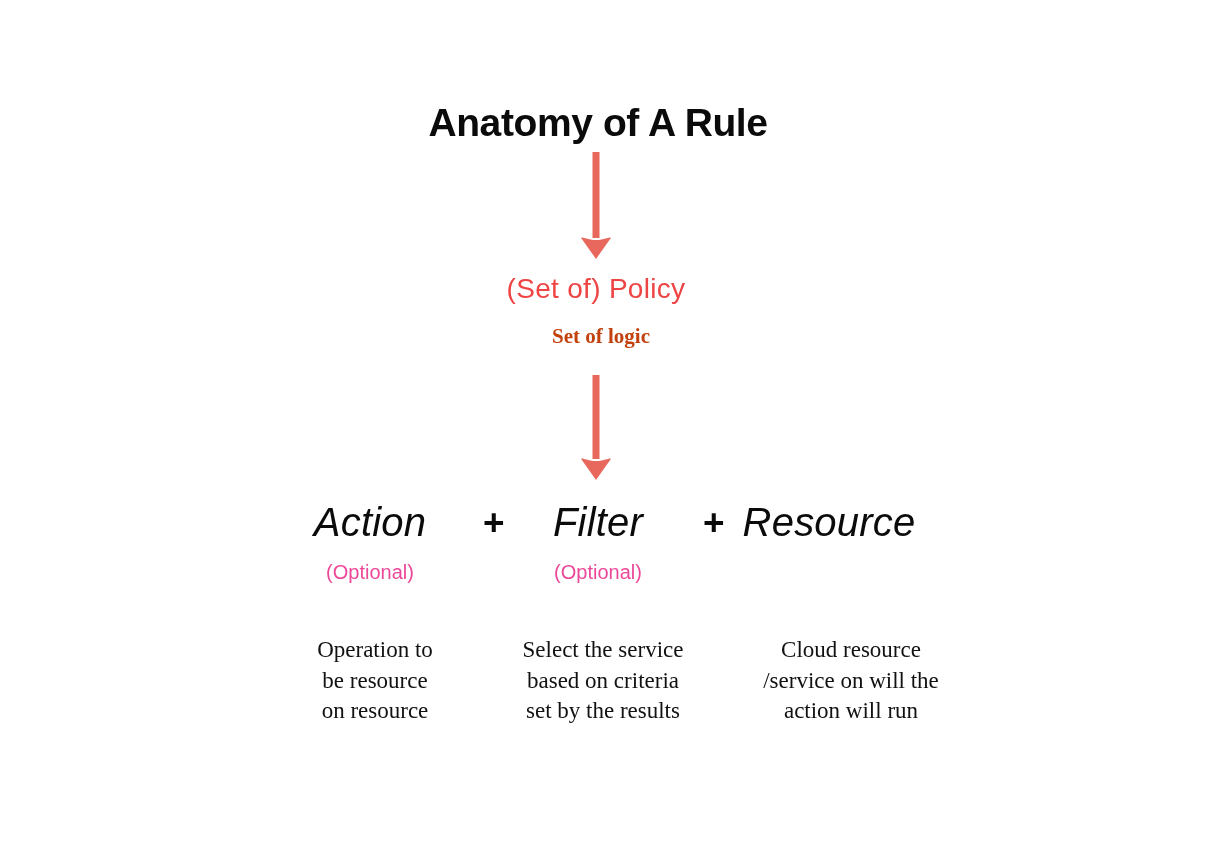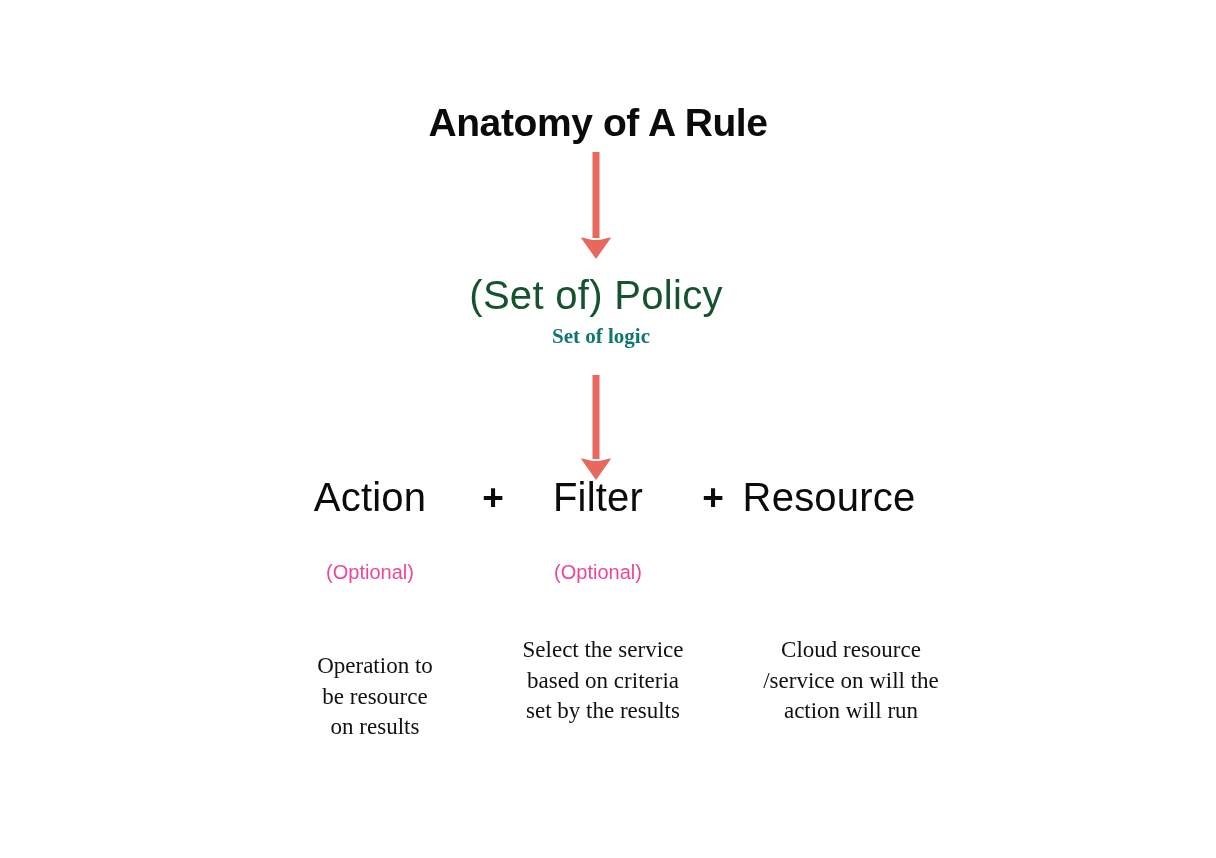--- a/index.html
+++ b/index.html
@@ -49,48 +49,49 @@
 
   
   .policy-title {
     position: absolute;
     left: 0;
     right: 0;
     top: 273px;
     text-align: center;
     font-family: "Liberation Sans", sans-serif;
     font-weight: 300;
-    font-size: 40px;
+    font-size: 28px;
     letter-spacing: 0.3px;
-    color: #14532d;
+    color: #ef4444;
     white-space: nowrap;
   }
   .policy-title-inner { position: relative; left: -12px; }
 
   .policy-sub {
     position: absolute;
     left: 0;
     right: 0;
     top: 324px;
     text-align: center;
     font-family: "Liberation Serif", serif;
     font-weight: bold;
     font-size: 21px;
-    color: #0f766e;
+    color: #c2410c;
     white-space: nowrap;
   }
   .policy-sub-inner { position: relative; left: -7px; }
 
   
   .formula {
     position: absolute;
-    top: 475px;
+    top: 500px;
     left: 0;
     right: 0;
     height: 60px;
+    font-style: italic;
   }
   .term {
     position: absolute;
     top: 0;
     font-family: "Liberation Sans", sans-serif;
     font-weight: 300;
     font-size: 40px;
     letter-spacing: 0.2px;
     color: #0b0b0b;
     white-space: nowrap;
@@ -133,21 +134,21 @@
     top: 635px;
     font-family: "Liberation Serif", serif;
     font-weight: normal;
     font-size: 23px;
     line-height: 30.5px;
     color: #111111;
     text-align: center;
   }
   .desc-line { display: block; white-space: nowrap; }
 
-  .desc-action   { left: 275px; width: 200px; margin-top: 16px; }
+  .desc-action   { left: 275px; width: 200px; }
   .desc-filter   { left: 493px; width: 220px; }
   .desc-resource { left: 721px; width: 260px; }
 </style>
 </head>
 <body>
 
 <div class="canvas">
 
   <div class="title">
     <span class="title-inner">Anatomy of A Rule</span>
@@ -181,21 +182,21 @@
     <div class="plus plus-2">+</div>
     <div class="term term-resource">Resource</div>
   </div>
 
   <div class="optional optional-action">(Optional)</div>
   <div class="optional optional-filter">(Optional)</div>
 
   <div class="desc desc-action">
     <span class="desc-line">Operation to</span>
     <span class="desc-line">be resource</span>
-    <span class="desc-line">on results</span>
+    <span class="desc-line">on resource</span>
   </div>
 
   <div class="desc desc-filter">
     <span class="desc-line">Select the service</span>
     <span class="desc-line">based on criteria</span>
     <span class="desc-line">set by the results</span>
   </div>
 
   <div class="desc desc-resource">
     <span class="desc-line">Cloud resource</span>

